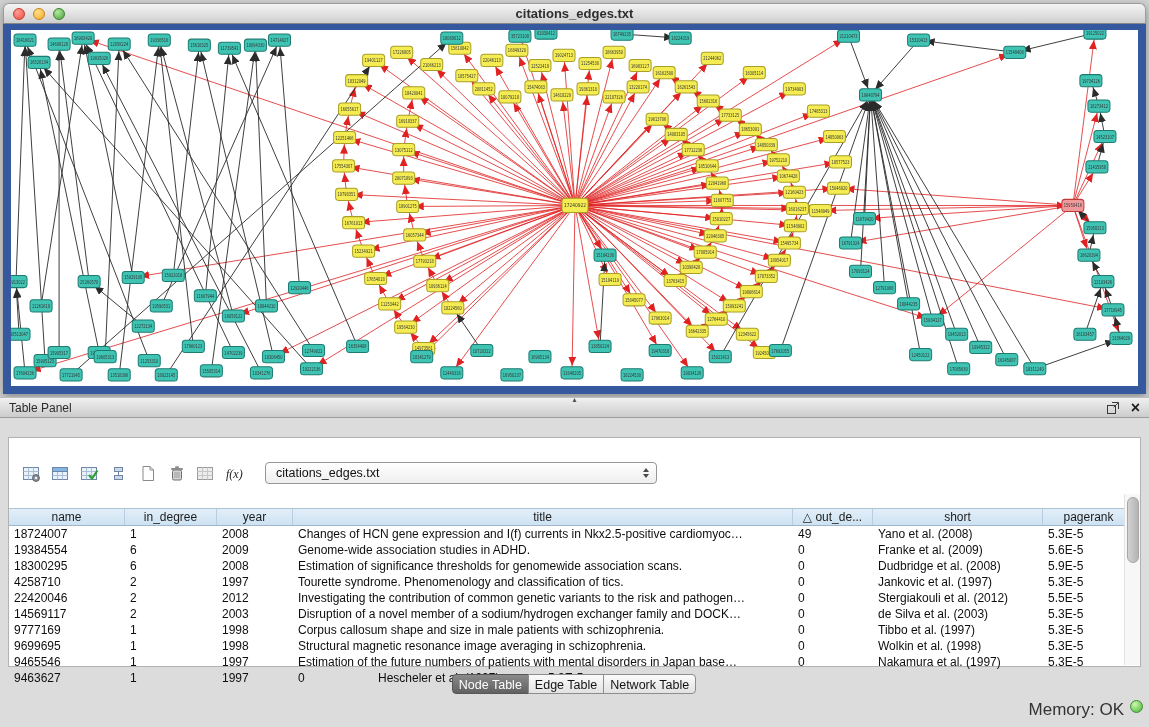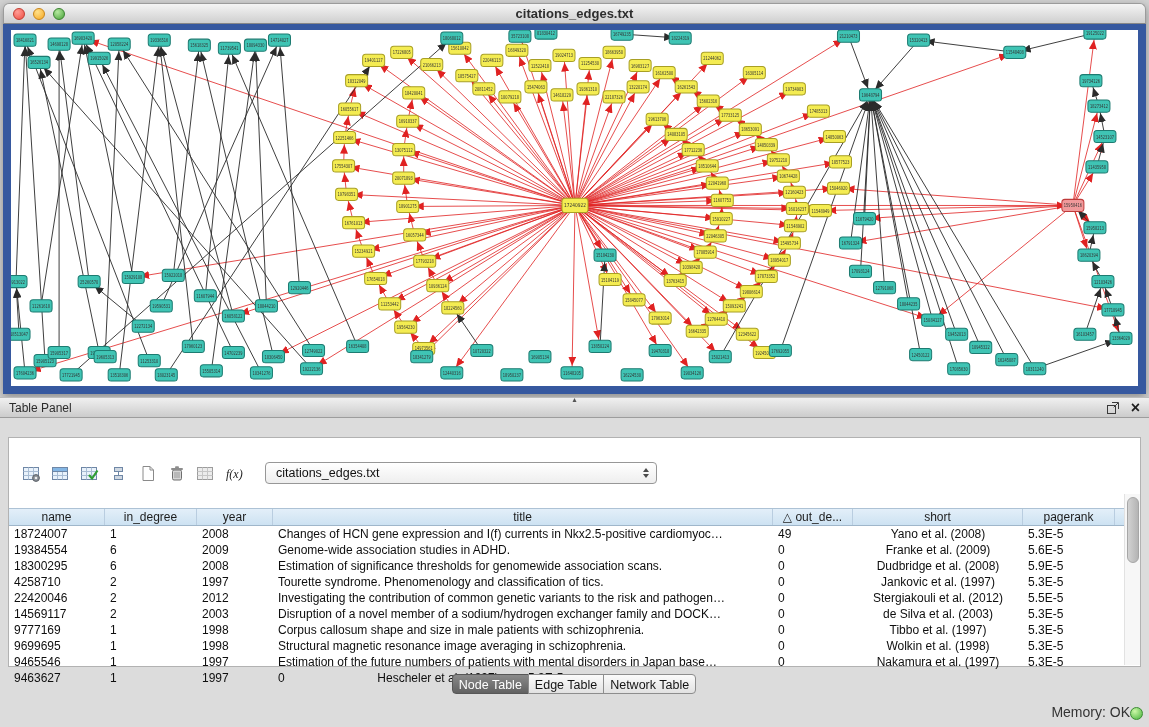--- a/index.html
+++ b/index.html
@@ -39,39 +39,39 @@
   .stepper{display:flex;flex-direction:column;gap:2px;margin-left:auto;margin-right:7px}
   .stepper i{display:block;width:0;height:0;border-left:3.5px solid transparent;border-right:3.5px solid transparent}
   .stepper .up{border-bottom:4px solid #4a4a4a}
   .stepper .down{border-top:4px solid #4a4a4a}
 
   .thead{display:flex;height:18px;background:linear-gradient(#e3eff9,#cde2f2);border-top:1px solid #adc2d5;border-bottom:1px solid #9fb6ca;box-sizing:border-box}
   .th{font-size:12px;color:#1c1c1c;text-align:center;line-height:16px;border-right:1px solid #b9cde0;box-sizing:border-box;overflow:hidden;white-space:nowrap;cursor:pointer}
   .tbody{position:relative}
   .tr{display:flex;height:16px;line-height:16px;cursor:default}
   .td{font-size:12px;color:#0e0e0e;white-space:nowrap;overflow:hidden;box-sizing:border-box;padding:0 5px}
-  .th.c0,.td.c0{width:96px}
+  .th.c0,.td.c0{width:116px}
   .th.c1,.td.c1{width:92px}
   .th.c2,.td.c2{width:76px}
   .th.c3,.td.c3{width:500px}
   .th.c4,.td.c4{width:80px}
   .th.c5,.td.c5{width:170px;}
-  .td.c5{text-align:center}
+  .td.c5{}
   .th.c6,.td.c6{width:92px}
   .th.c1{text-align:center}
   .vscroll{position:absolute;top:56px;right:0;width:15px;bottom:1px;background:#f7f7f7;border-left:1px solid #e2e2e2}
   .vthumb{position:absolute;top:3px;left:2px;width:10px;height:64px;background:linear-gradient(to right,#d2d2d2,#b4b4b4);border:1px solid #a6a6a6;border-radius:6px;cursor:grab}
 
   .tabbar{position:absolute;left:0;right:0;top:277px;display:flex;justify-content:center}
   .tab{height:20px;line-height:20px;padding:0 6px;font-size:12.5px;border:1px solid #8d8d8d;margin-left:-1px;background:linear-gradient(#fbfbfb,#e2e2e2);color:#141414;cursor:pointer;box-sizing:border-box}
   .tab.active{background:linear-gradient(#8a8a8a,#616161);color:#ffffff;border-color:#575757}
   .tab:first-child{border-radius:4px 0 0 4px}
   .tab:last-child{border-radius:0 4px 4px 0}
 
-  .status{position:absolute;right:6px;bottom:7px;display:flex;align-items:flex-end;gap:0;font-size:14px;color:#333}
+  .status{position:absolute;right:6px;bottom:7px;display:flex;align-items:flex-start;gap:6px;font-size:17px;color:#333}
   .led{width:11px;height:11px;border-radius:50%;background:radial-gradient(circle at 35% 30%,#cdf8a8,#45b23b);border:1px solid #3a8d31}
 </style>
 </head>
 <body>
 
 <div class="page">
 
   <div class="gwin">
     <div class="gtitle">
       <div class="lights">

